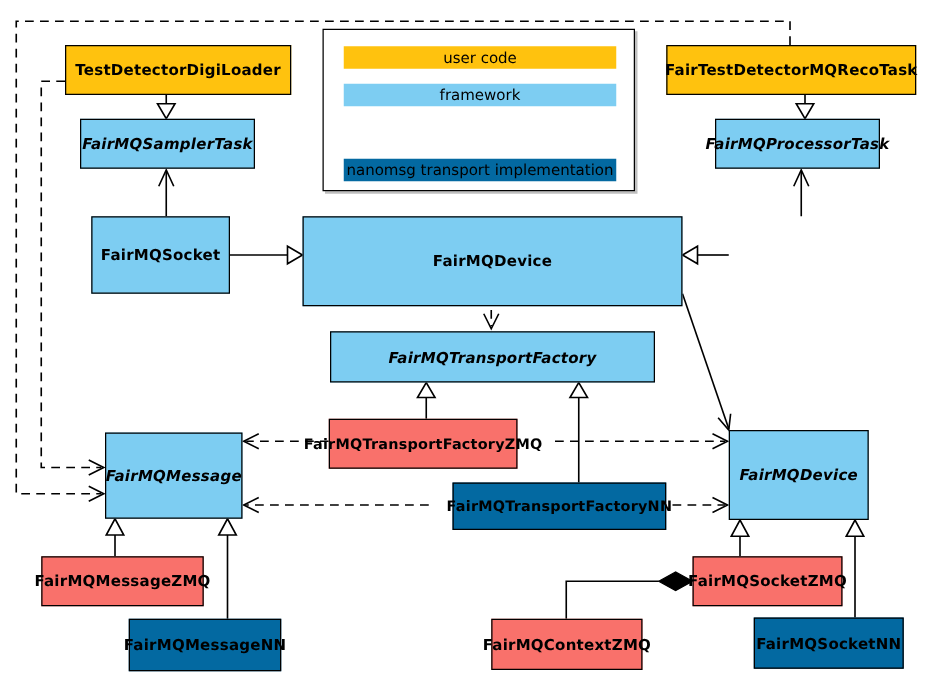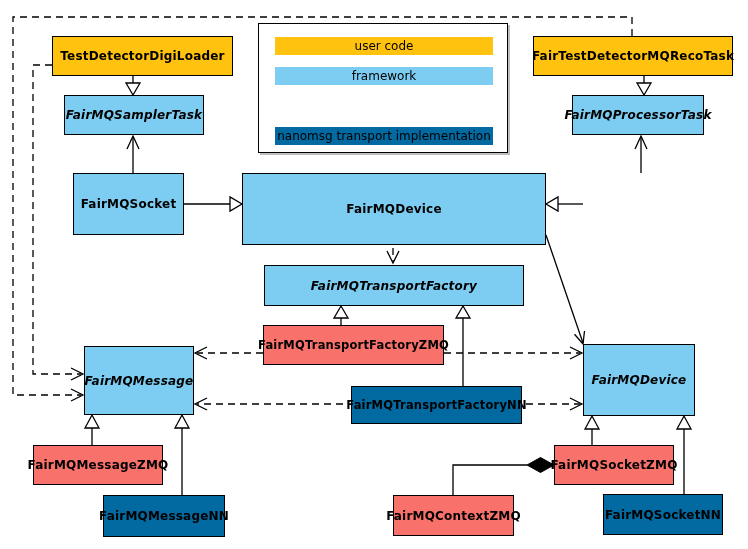--- a/index.html
+++ b/index.html
@@ -167,23 +167,23 @@
 
   <div class="node c-fw abstract" style="left:572px;top:95px;width:132px;height:40px">FairMQProcessorTask</div>
 
   <div class="node c-fw" style="left:73px;top:173px;width:111px;height:62px">FairMQSocket</div>
 
   <div class="node c-fw" style="left:242px;top:173px;width:304px;height:72px">FairMQDevice</div>
 
 
   <div class="node c-fw abstract" style="left:264px;top:265px;width:260px;height:41px">FairMQTransportFactory</div>
 
-  <div class="node c-zmq" style="left:263px;top:325px;width:181px;height:40px;font-size:11.5px">FairMQTransportFactoryZMQ</div>
+  <div class="node c-zmq" style="left:263px;top:335px;width:151px;height:40px;font-size:11.5px">FairMQTransportFactoryZMQ</div>
 
-  <div class="node c-nn" style="left:351px;top:386px;width:171px;height:38px;font-size:11.5px">FairMQTransportFactoryNN</div>
+  <div class="node c-nn" style="left:362px;top:386px;width:171px;height:38px;font-size:11.5px">FairMQTransportFactoryNN</div>
 
   <div class="node c-fw abstract" style="left:84px;top:346px;width:110px;height:69px">FairMQMessage</div>
 
   <div class="node c-fw abstract" style="left:583px;top:344px;width:112px;height:72px">FairMQDevice</div>
 
   <div class="node c-zmq" style="left:33px;top:445px;width:130px;height:40px">FairMQMessageZMQ</div>
 
   <div class="node c-nn" style="left:103px;top:495px;width:122px;height:42px">FairMQMessageNN</div>
 
   <div class="node c-zmq" style="left:393px;top:495px;width:121px;height:41px">FairMQContextZMQ</div>

